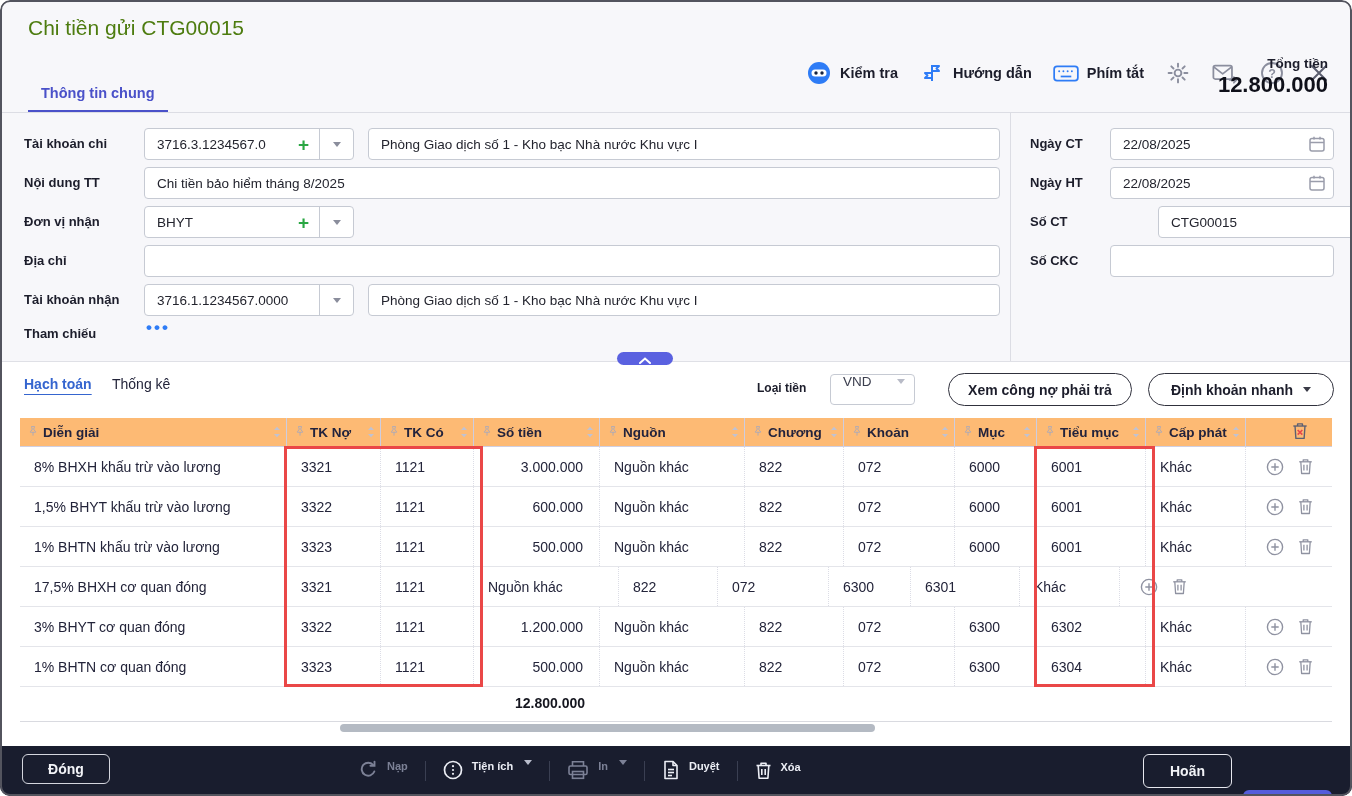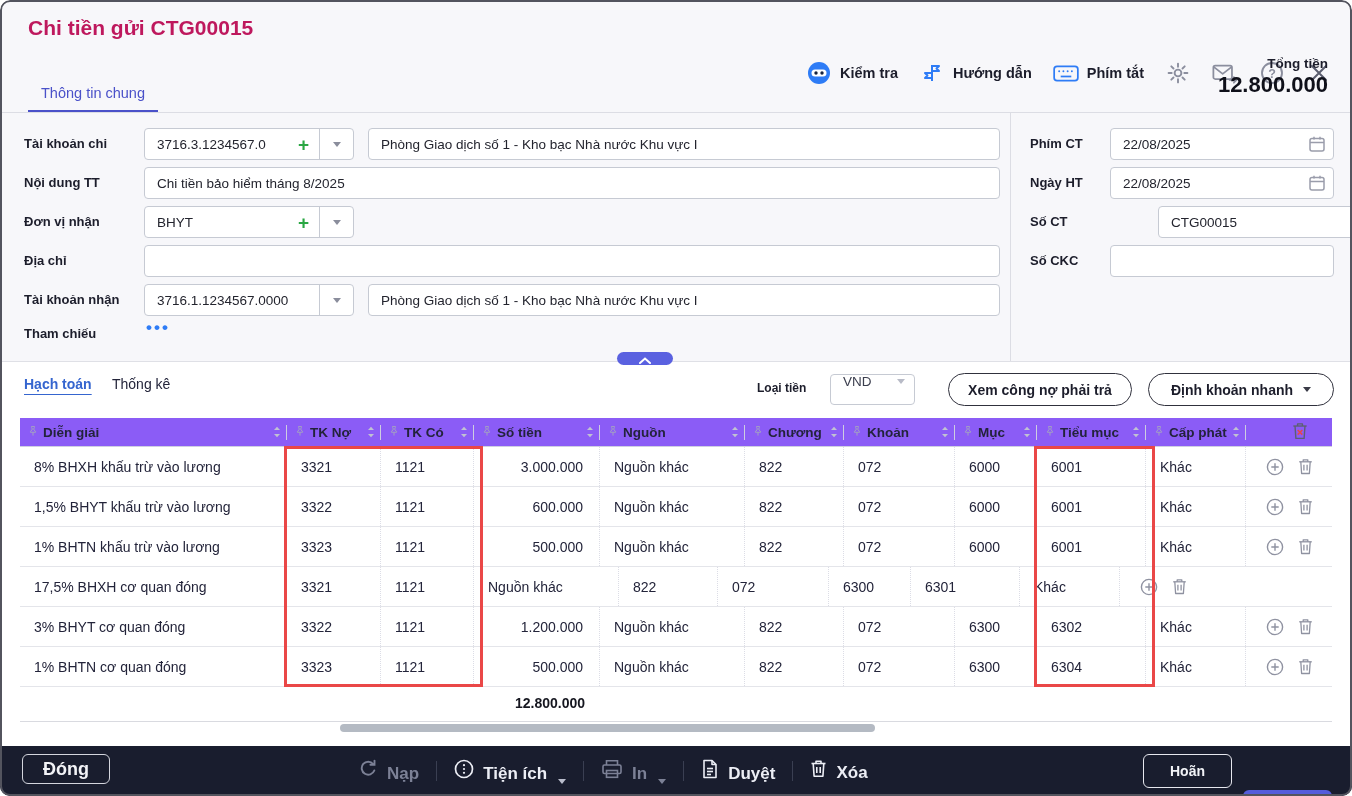--- a/index.html
+++ b/index.html
@@ -2,27 +2,27 @@
 <html><head>
 <meta charset="utf-8">
 <style>
   html,body{margin:0;padding:0;background:#fff;}
   body{width:1352px;height:796px;position:relative;font-family:"Liberation Sans","DejaVu Sans",sans-serif;color:#23242e;-webkit-font-smoothing:antialiased;}
   .window{position:absolute;inset:0;border-radius:10px;overflow:hidden;background:#fff;}
   .frame{position:absolute;inset:0;border:2px solid #53545e;border-radius:10px;pointer-events:none;z-index:60;}
 
   
   .top{position:absolute;left:0;top:0;right:0;height:361px;background:#f7f7fa;border-bottom:1px solid #dfe0e6;}
-  .title{position:absolute;left:28px;top:16px;font-size:21px;font-weight:700;color:#be185d;}
+  .title{position:absolute;left:28px;top:16px;font-size:21px;font-weight:400;color:#4d7c0f;}
   .toolbar{position:absolute;right:20px;top:20px;display:flex;align-items:center;gap:21px;margin-top:40px;}
   .tool{display:flex;align-items:center;gap:8px;font-size:14.5px;font-weight:700;color:#1c1d2b;cursor:pointer;}
   .ibtn{display:flex;align-items:center;justify-content:center;width:26px;height:26px;cursor:pointer;}
   .total-label{position:absolute;right:24px;top:56px;font-size:13.5px;font-weight:700;color:#1c1d2b;}
   .total-value{position:absolute;right:24px;top:72px;font-size:22px;font-weight:800;color:#0f101a;}
-  .main-tab{position:absolute;left:28px;top:85px;height:25px;padding:0 13px;font-size:14.5px;font-weight:400;color:#4a51c9;border-bottom:3px solid #4a51c9;display:flex;align-items:flex-start;}
+  .main-tab{position:absolute;left:28px;top:85px;height:25px;padding:0 13px;font-size:14.5px;font-weight:700;color:#4a51c9;border-bottom:3px solid #4a51c9;display:flex;align-items:flex-start;}
   .tabs-line{position:absolute;left:0;right:0;top:112px;height:1px;background:#dcdde4;}
 
   .flabel{position:absolute;left:24px;width:118px;height:32px;line-height:32px;font-size:13px;font-weight:700;color:#1c1d2b;}
   .rlabel{position:absolute;left:1030px;width:78px;height:32px;line-height:32px;font-size:13px;font-weight:700;color:#1c1d2b;}
   .tinput{position:absolute;height:32px;background:#fff;border:1px solid #c6cad3;border-radius:4px;box-sizing:border-box;padding:0 12px;font:13.5px "Liberation Sans","DejaVu Sans",sans-serif;color:#23242e;outline:none;}
   .combo{position:absolute;height:32px;background:#fff;border:1px solid #c6cad3;border-radius:4px;display:flex;align-items:center;box-sizing:border-box;}
   .combo .val{flex:1;padding-left:12px;font-size:13.5px;white-space:nowrap;overflow:hidden;}
   .combo .plus{color:#2aa743;font-size:19px;font-weight:700;padding:0 10px;line-height:1;cursor:pointer;}
   .combo .dd{width:33px;align-self:stretch;border-left:1px solid #c6cad3;display:flex;align-items:center;justify-content:center;cursor:pointer;}
   .caret{width:0;height:0;border-left:4.5px solid transparent;border-right:4.5px solid transparent;border-top:5.5px solid #8a8d9c;}
@@ -34,42 +34,42 @@
   
   .detail{position:absolute;left:0;top:362px;right:0;height:384px;background:#fff;}
   .dtab{position:absolute;top:14px;font-size:14px;cursor:pointer;}
   .dtab.active{color:#3565cf;font-weight:700;text-decoration:underline;text-underline-offset:5px;}
   .dtab.idle{color:#23243a;}
   .cur-label{position:absolute;left:757px;top:19px;font-size:12px;font-weight:700;color:#1c1d2b;}
   .select{position:absolute;left:830px;top:12px;width:85px;height:31px;background:#fff;border:1px solid #c6cad3;border-radius:4px;box-sizing:border-box;display:flex;align-items:center;justify-content:space-between;padding:0 9px 16px 12px;font-size:13.5px;color:#3b3e4e;cursor:pointer;}
   .pill{position:absolute;top:11px;height:33px;background:#fff;border:1.5px solid #30313d;border-radius:17px;box-sizing:border-box;display:flex;align-items:center;justify-content:center;gap:10px;font-size:14px;font-weight:700;color:#1c1d2b;cursor:pointer;}
 
   .tablewrap{position:absolute;left:20px;top:56px;width:1312px;}
-  .thead{display:flex;background:#8b5cf6;height:28px;border-bottom:1px solid #cfcfe2;align-items:center;}
+  .thead{display:flex;background:#fdba74;height:28px;border-bottom:1px solid #cfcfe2;}
   .hcell{display:flex;align-items:center;gap:5px;padding-left:8px;box-sizing:border-box;border-right:1px solid #cdcde0;font-size:13.5px;font-weight:700;color:#23233c;cursor:pointer;}
   .hcell .hlabel{white-space:nowrap;}
   .hcell .sort{margin-left:auto;margin-right:5px;display:flex;}
   .trow{display:flex;height:39px;border-bottom:1px solid #e4e5ea;background:#fff;}
   .tcell{display:flex;align-items:center;padding-left:14px;box-sizing:border-box;border-right:1px dotted #dcdde6;font-size:14px;color:#23243a;white-space:nowrap;overflow:hidden;cursor:text;}
   .tcell.num{justify-content:flex-end;padding-right:16px;padding-left:4px;}
   .tcell.acts{justify-content:center;gap:14px;padding-left:0;cursor:default;}
   .rico{display:flex;cursor:pointer;}
   .c0{width:267px}.c1{width:94px}.c2{width:93px}.c3{width:126px}.c4{width:145px}.c5{width:99px}.c6{width:111px}.c7{width:82px}.c8{width:109px}.c9{width:100px}.c10{width:86px;border-right:none}
   .acts-h{justify-content:flex-end;padding-right:24px;}
   .total-row{position:relative;height:34px;border-bottom:1px solid #d9dae0;background:#fff;}
   .total-val{position:absolute;left:454px;width:111px;top:8px;text-align:right;font-size:14px;font-weight:800;color:#15161f;}
   .hscroll{position:relative;height:9px;margin-top:2px;}
   .hthumb{position:absolute;left:320px;top:0;width:535px;height:8px;background:#b4bac3;border-radius:4px;cursor:grab;}
   .hl-box{position:absolute;border:3px solid #ea4747;z-index:10;pointer-events:none;}
 
   
   .footer{position:absolute;left:0;right:0;bottom:0;height:50px;background:#191d2e;}
-  .btn-dong{position:absolute;left:22px;top:8px;width:88px;height:30px;box-sizing:border-box;border:1px solid #d4d6de;border-radius:6px;background:transparent;color:#f2f3f7;font-size:18px;font-weight:700;display:flex;align-items:center;justify-content:center;cursor:pointer;}
+  .btn-dong{position:absolute;left:22px;top:8px;width:88px;height:30px;box-sizing:border-box;border:1px solid #d4d6de;border-radius:6px;background:transparent;color:#f2f3f7;font-size:14px;font-weight:700;display:flex;align-items:center;justify-content:center;cursor:pointer;}
   .fmid{position:absolute;left:358px;top:0;height:50px;display:flex;align-items:center;gap:17px;}
-  .fact{display:flex;align-items:flex-end;gap:9px;font-size:17px;font-weight:700;color:#eceef5;cursor:pointer;}
+  .fact{display:flex;align-items:flex-start;gap:9px;font-size:11px;font-weight:700;color:#eceef5;cursor:pointer;}
   .fact.muted{color:#7c8196;}
   .fsep{width:1px;height:20px;background:#3a3f52;}
   .fcaret{width:0;height:0;border-left:4.5px solid transparent;border-right:4.5px solid transparent;border-top:5.5px solid #b9bdcc;margin-left:2px;}
   .fcaret.dim{border-top-color:#7c8196;}
   .btn-hoan{position:absolute;right:120px;top:8px;width:89px;height:34px;box-sizing:border-box;border:1px solid #e6e7ee;border-radius:6px;color:#f2f3f7;font-size:14px;font-weight:700;display:flex;align-items:center;justify-content:center;cursor:pointer;}
   .btn-cat{position:absolute;right:20px;top:8px;width:89px;height:34px;border-radius:6px;background:#545cdb;color:#fff;font-size:14px;font-weight:700;display:flex;align-items:center;justify-content:center;cursor:pointer;margin-top:36px;}
 </style>
 </head>
 <body>
 
@@ -176,21 +176,21 @@
           <i class="caret"></i>
         </span>
     </div>
     <input class="tinput" style="left: 368px; top: 284px; width: 632px;" value="Phòng Giao dịch số 1 - Kho bạc Nhà nước Khu vực I">
 
     <div class="flabel" style="top:318px">Tham chiếu</div>
     <div class="dots" style="top:318px">•••</div>
 
     <div class="vdivider"></div>
 
-    <div class="rlabel" style="top:128px">Phím CT</div>
+    <div class="rlabel" style="top:128px">Ngày CT</div>
     <input class="tinput" style="left: 1110px; top: 128px; width: 224px;" value="22/08/2025">
     <span class="cal-icon" style="left:1308px;top:135px">
       <svg width="18" height="18" viewBox="0 0 18 18" fill="none" stroke="#9a9dab" stroke-width="1.5">
           <rect x="2" y="3.5" width="14" height="12.5" rx="2"></rect>
           <line x1="2" y1="7.6" x2="16" y2="7.6"></line>
           <line x1="6" y1="1.8" x2="6" y2="4.6"></line>
           <line x1="12" y1="1.8" x2="12" y2="4.6"></line>
         </svg>
     </span>
 

